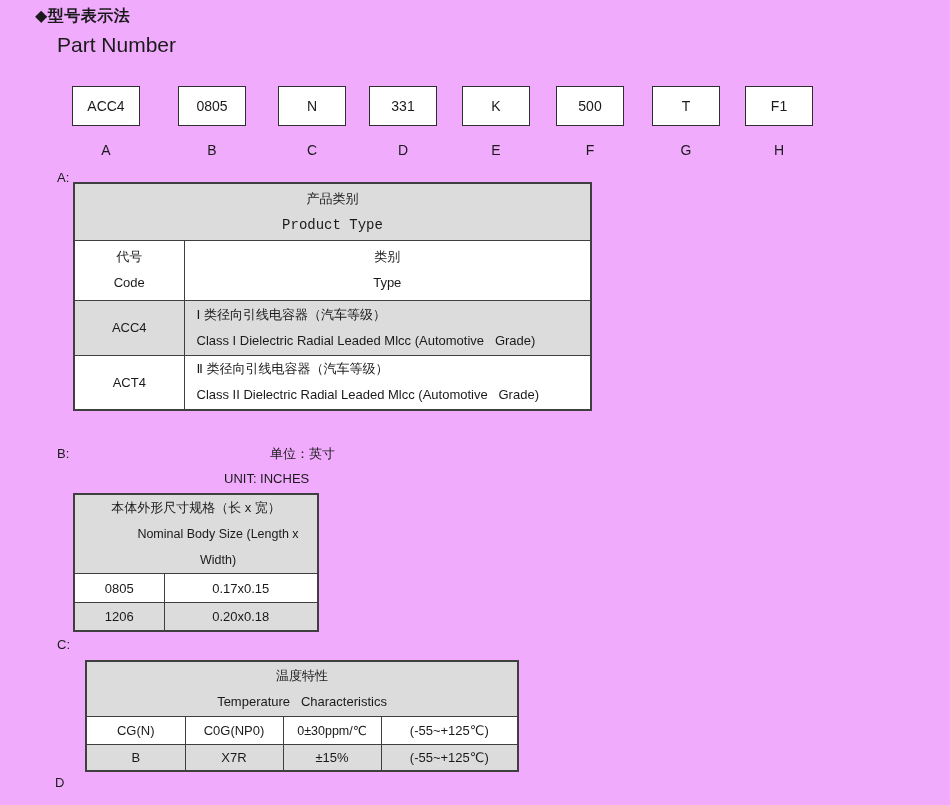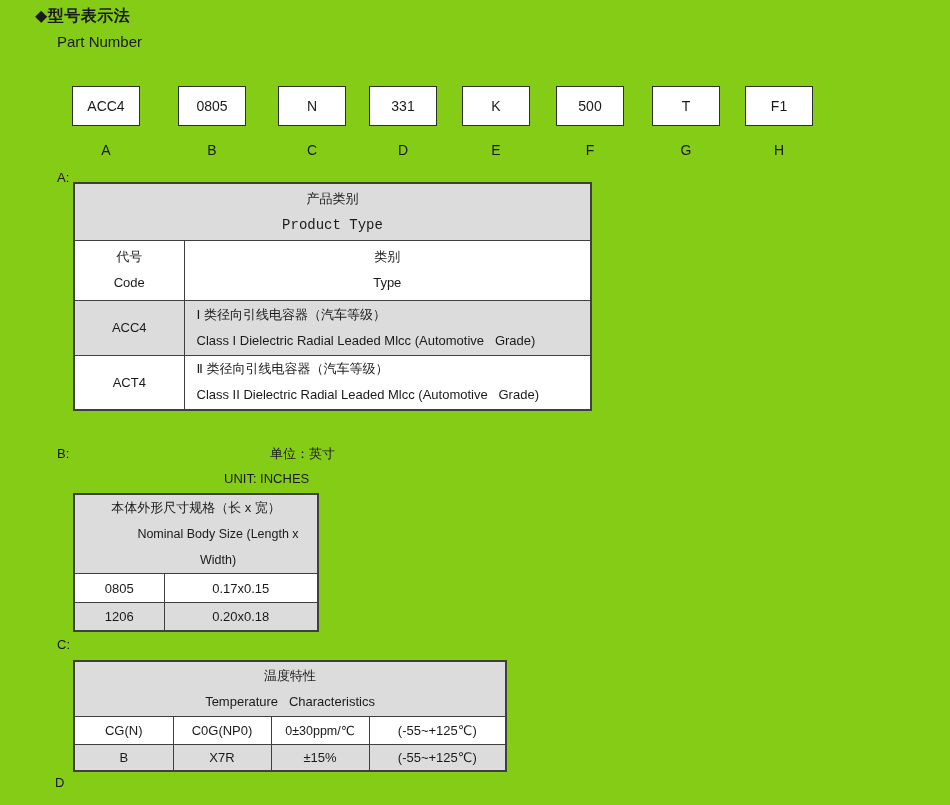--- a/index.html
+++ b/index.html
@@ -1,23 +1,23 @@
 <!DOCTYPE html>
 <html><head>
 <meta charset="utf-8">
 <style>
   html,body { margin:0; padding:0; background:#ffffff; }
   .page {
-    position:relative; width:950px; height:805px; background:#84cc16;
+    position:relative; width:950px; height:805px; background:#f0abfc;
     font-family:"Liberation Sans","DejaVu Sans",sans-serif;
     color:#1a1a1a; overflow:hidden;
   }
   .abs { position:absolute; }
   .title-zh { font-size:16px; font-weight:bold; letter-spacing:0.5px; }
-  .title-en { font-size:15px; }
+  .title-en { font-size:21px; }
   .sec-label { font-size:13px; }
   .unit-line { font-size:13px; }
 
   .pbox {
     position:absolute; top:86px; width:68px; height:40px;
     border:1px solid #2e2e2e; box-sizing:border-box;
     display:flex; align-items:center; justify-content:center;
     font-size:14px; background:#ffffff;
   }
   .plabel {
@@ -148,21 +148,21 @@
     </tr>
     <tr style="height:28px;">
       <td class="gray">1206</td>
       <td class="gray">0.20x0.18</td>
     </tr>
   </tbody>
     </table>
 
   <div class="abs sec-label" style="left:57px; top:637px;">C:</div>
 
-  <table class="tbl" style="left:73px; top:660px; width:432px;">
+  <table class="tbl" style="left:85px; top:660px; width:432px;">
     <colgroup>
         <col style="width:99px">
         <col style="width:98px">
         <col style="width:98px">
         <col style="width:137px">
       </colgroup>
     <tbody>
         <tr style="height:55px;">
       <td colspan="4" class="gray">
         <div class="ln">温度特性</div>

